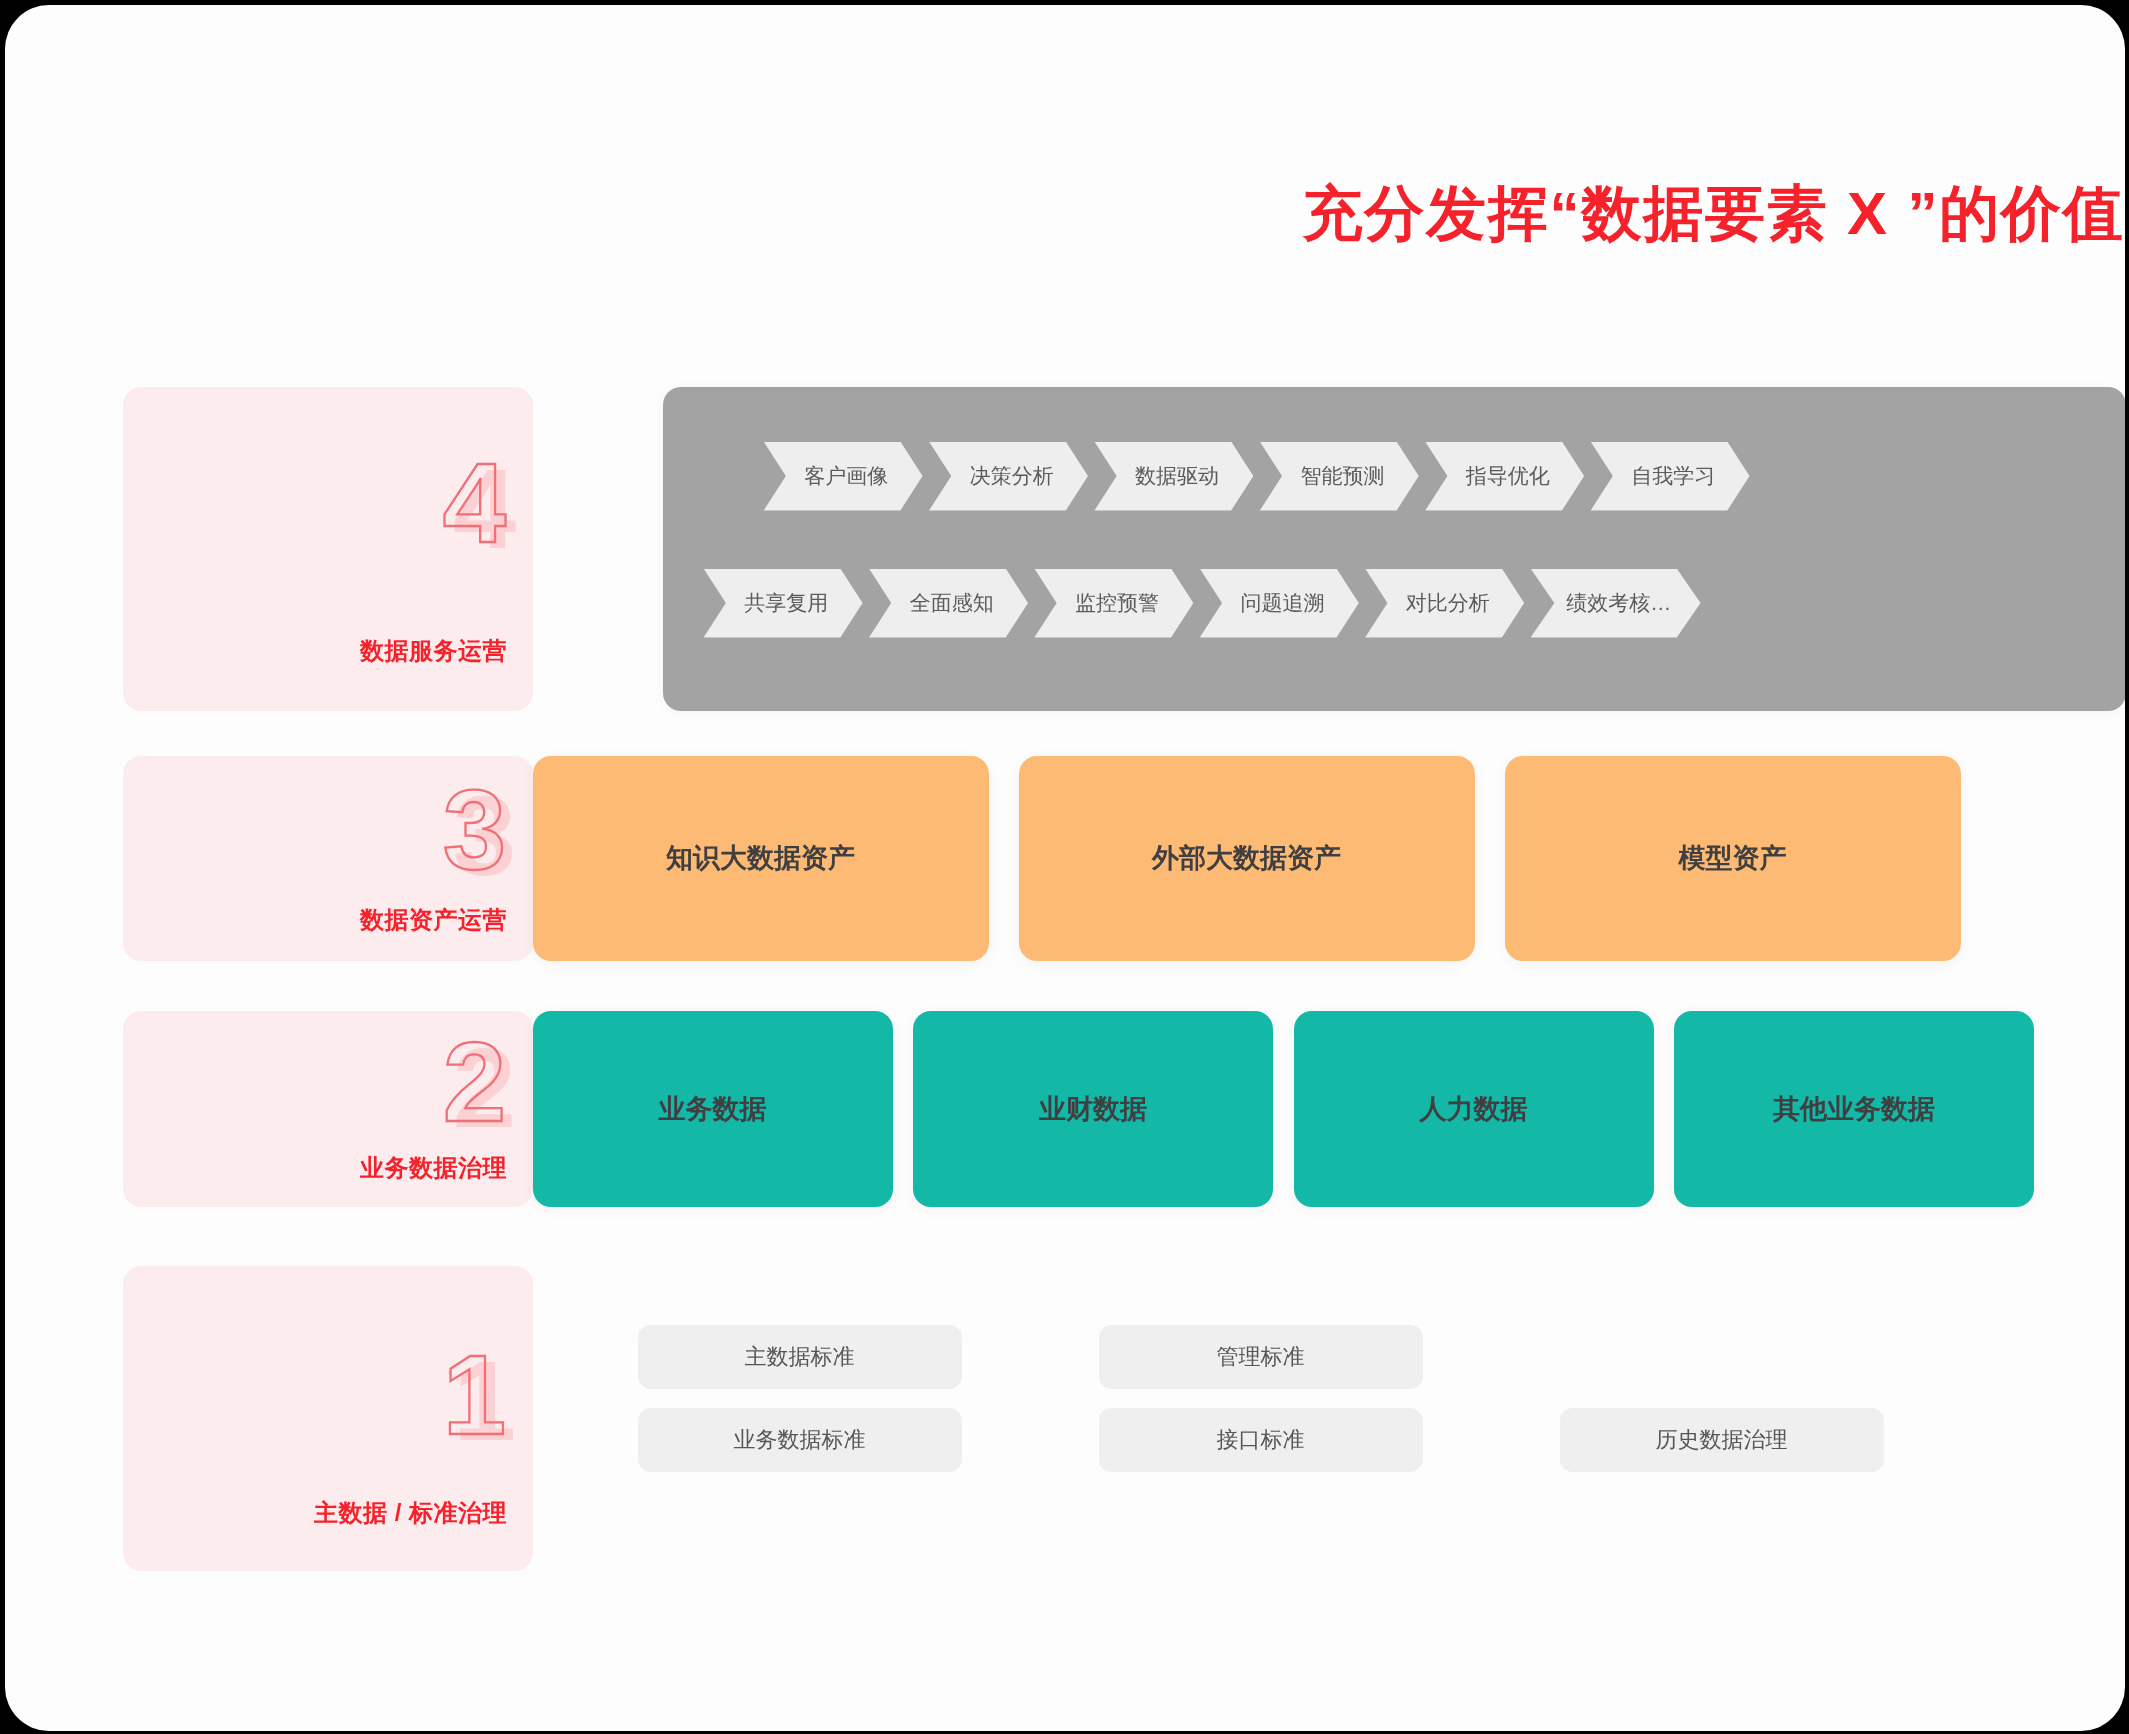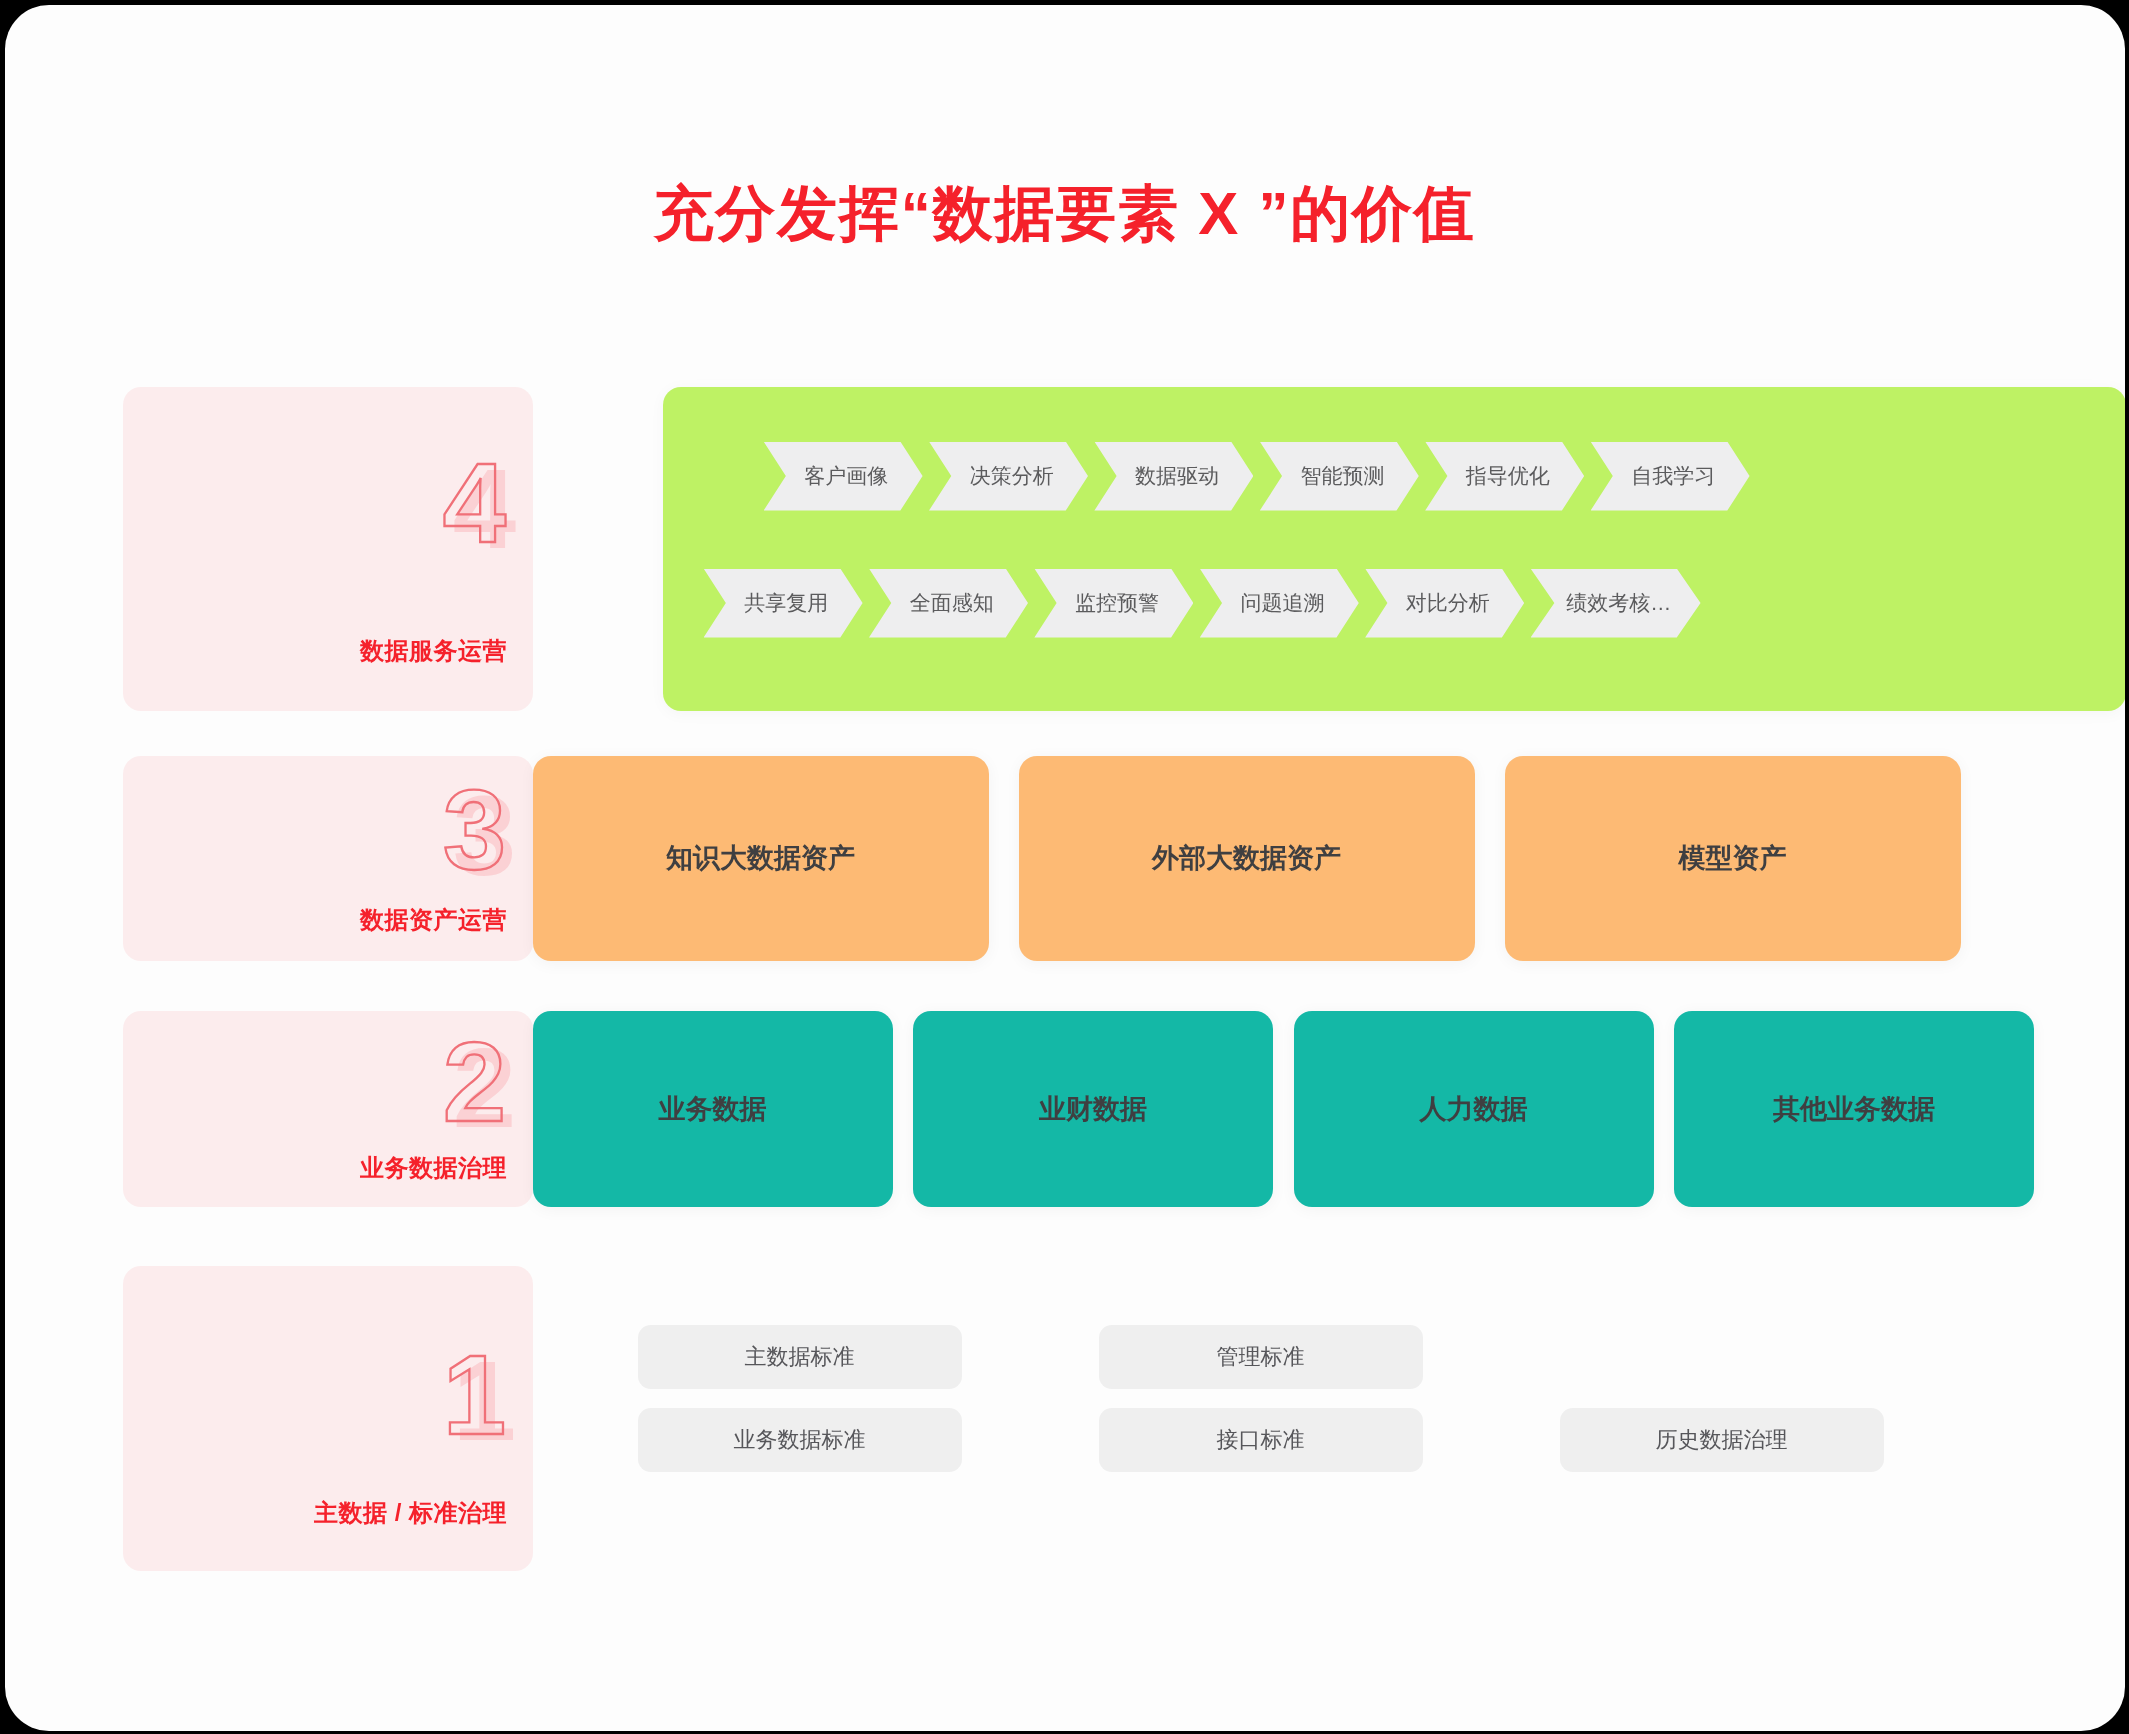--- a/index.html
+++ b/index.html
@@ -15,21 +15,21 @@
     width:2120px;height:1726px;
     background:#fdfdfd;
     border-radius:44px;
     overflow:hidden;
   }
 
   
   .title{
     position:absolute;
     left:0;top:169px;width:2120px;
-    text-align:center;
+    text-align:right;
     color:#f5212b;
     font-size:60px;
     font-weight:bold;
     letter-spacing:1.8px;
     white-space:nowrap;
   }
 
   
   .row{ position:absolute; left:118px; }
   .row-4{ top:382px;  height:324px; }
@@ -84,21 +84,21 @@
   .content{
     position:absolute;
     left:410px;top:0;right:0;height:100%;
     width:1592px;
   }
 
   
   .panel4{
     position:absolute;left:130px;top:0;
     width:1463px;height:324px;
-    background:#bef264;
+    background:#a3a3a3;
     border-radius:18px;
     box-shadow:0 2.7px 15.5px rgba(0,0,0,0.035);
   }
   .chev-line{
     position:absolute;
     display:flex;
     align-items:center;
   }
   .chev-line.l1{ left:101px; top:55px; }
   .chev-line.l2{ left:41px;  top:182px; }

